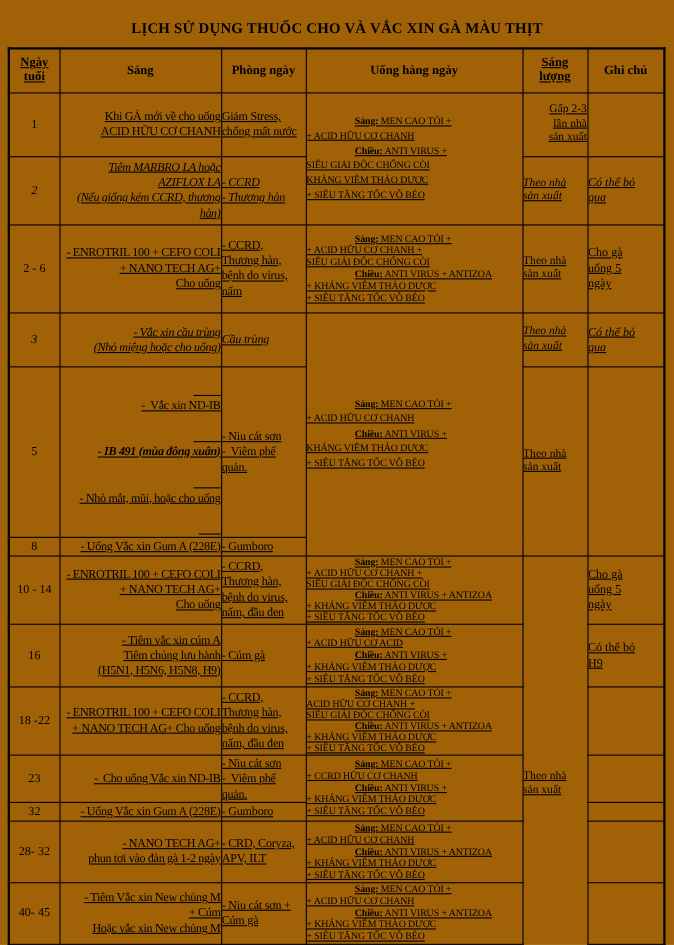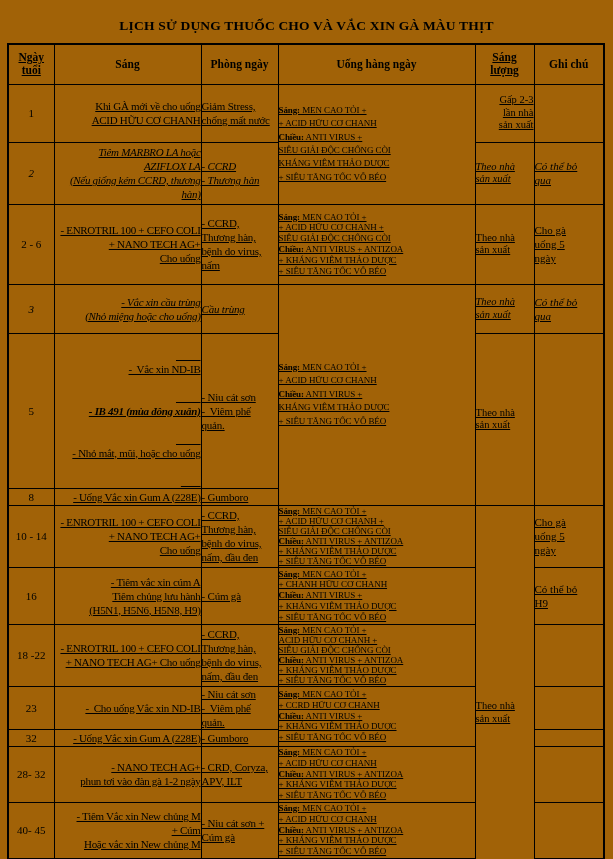--- a/index.html
+++ b/index.html
@@ -13,21 +13,21 @@
   .day{text-align:center;font-size:11px;}
   .mor{font-size:11px;line-height:14px;padding-left:5px;letter-spacing:-0.3px;text-align:right;}
   .prev{font-size:11px;line-height:14px;padding-left:4px;letter-spacing:-0.2px;}
   .drink{font-size:9px;line-height:10px;padding:1px 2px 1px 4px;letter-spacing:-0.1px;}
   .drink.lh11{line-height:10.8px;}
   .drink.lh13{line-height:13.4px;}
   .dose{font-size:10.5px;line-height:12.5px;padding-left:4px;}
   .note{font-size:11px;line-height:14px;padding-left:4px;}
   .top{vertical-align:top;padding-top:4px;text-align:right;}
   .it{font-style:italic;}
-  .b{font-weight:bold;}
+  .b{font-weight:bold;padding-left:44px;}
   .bi{font-weight:bold;font-style:italic;}
 </style>
 </head>
 <body>
 
 <div class="page">
   <div class="title">LỊCH SỬ DỤNG THUỐC CHO VÀ VẮC XIN GÀ MÀU THỊT</div>
 
   <table class="sched">
     <colgroup>
@@ -157,21 +157,21 @@
 uống 5
 ngày</td>
       </tr>
       <tr style="height:57px">
         <td class="day">16</td>
         <td class="mor pre">- Tiêm vắc xin cúm A
 Tiêm chủng lưu hành
 (H5N1, H5N6, H5N8, H9)</td>
         <td class="prev pre">- Cúm gà</td>
         <td class="drink pre lh11"><span class="b">Sáng:</span><span> MEN CAO TỎI +
-+ CHANH HỮU CƠ CHANH
++ ACID HỮU CƠ ACID
 </span><span class="b">Chiều:</span><span> ANTI VIRUS +
 + KHÁNG VIÊM THẢO DƯỢC
 + SIÊU TĂNG TỐC VỖ BÉO</span></td>
         <td class="note pre">Có thể bỏ
 H9</td>
       </tr>
       <tr style="height:62px">
         <td class="day">18 -22</td>
         <td class="mor pre">- ENROTRIL 100 + CEFO COLI
 + NANO TECH AG+ Cho uống</td>

